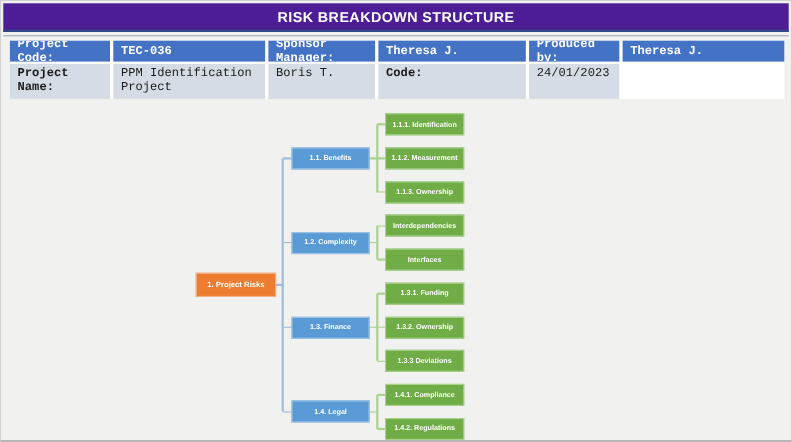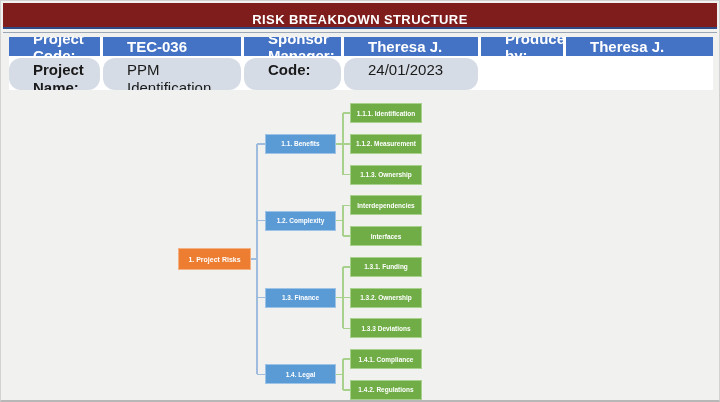--- a/index.html
+++ b/index.html
@@ -3,34 +3,34 @@
 <meta charset="utf-8">
 <style>
   * { margin:0; padding:0; box-sizing:border-box; }
   html,body { width:720px; height:402px; }
   body { font-family:"Liberation Sans", sans-serif; background:#e7e7e7; }
   .canvas { position:relative; width:720px; height:402px; background:#f1f1f0;
             border:1px solid #d2d2d2; border-bottom:2px solid #b7b7b7; overflow:hidden; }
 
   
   .banner { position:absolute; left:2px; top:2px; width:714px; height:26px;
-            background:#7f1d1d; display:flex; align-items:flex-end; justify-content:center;
+            background:#4c1d95; display:flex; align-items:center; justify-content:center;
             border-bottom:2px solid #2e4a87; }
   .banner span { color:#ffffff; font-size:13px; font-weight:700; letter-spacing:.4px; }
   .banner-rule2 { position:absolute; left:2px; top:31px; width:714px; height:1px; background:#9ba7b7; }
 
   
   .info-table { position:absolute; left:8px; top:36px; width:704px; height:53px;
                 background:#ffffff; display:grid;
                 grid-template-columns:91px 138px 97px 134px 82px 1fr;
                 grid-template-rows:19px 32px; column-gap:3px; row-gap:2px; }
-  .cell { padding-left:24px; font-size:15px; overflow:hidden; }
+  .cell { padding-left:7px; font-size:11px; overflow:hidden;font-family:Liberation Mono, monospace; }
   .cell.r1 { background:#4472c4; color:#ffffff; font-weight:700;
              display:flex; align-items:center; }
-  .cell.r2 { background:#d6dce5; color:#1a1a1a; padding-top:3px; line-height:1.18;border-radius:12px; }
+  .cell.r2 { background:#d6dce5; color:#1a1a1a; padding-top:3px; line-height:1.18; }
   .cell.r2.lbl { font-weight:700; }
 
   
   .diagram { position:absolute; left:0; top:0; width:720px; height:402px; }
   .node { position:absolute; display:flex; align-items:center; justify-content:center;
           color:#ffffff; font-weight:700; white-space:nowrap; overflow:hidden;
           text-align:center; }
   .node.root   { font-size:7px; }
   .node.branch { font-size:6.5px; }
   .node.leaf   { font-size:6.5px; }
@@ -48,20 +48,21 @@
 
   <div class="info-table">
     <div class="cell r1">Project Code:</div>
     <div class="cell r1">TEC-036</div>
     <div class="cell r1">Sponsor Manager:</div>
     <div class="cell r1">Theresa J.</div>
     <div class="cell r1">Produced by:</div>
     <div class="cell r1">Theresa J.</div>
     <div class="cell r2 lbl">Project Name:</div>
     <div class="cell r2">PPM Identification Project</div>
+    <div class="cell r2">Boris T.</div>
     <div class="cell r2 lbl">Code:</div>
     <div class="cell r2">24/01/2023</div>
   </div>
 
   <div class="diagram" id="diagram">
       <div class="conn" style="left: 342px; top: 111.25px; width: 7px; height: 1.5px; background: rgb(169, 209, 142);"></div>
       <div class="node leaf" style="left: 349px; top: 102px; width: 72px; height: 20px; background: rgb(112, 173, 71); border: 1px solid rgb(169, 209, 142);">
         <span>1.1.1. Identification</span>
       </div>
       <div class="conn" style="left: 342px; top: 142px; width: 7px; height: 1.5px; background: rgb(169, 209, 142);"></div>

